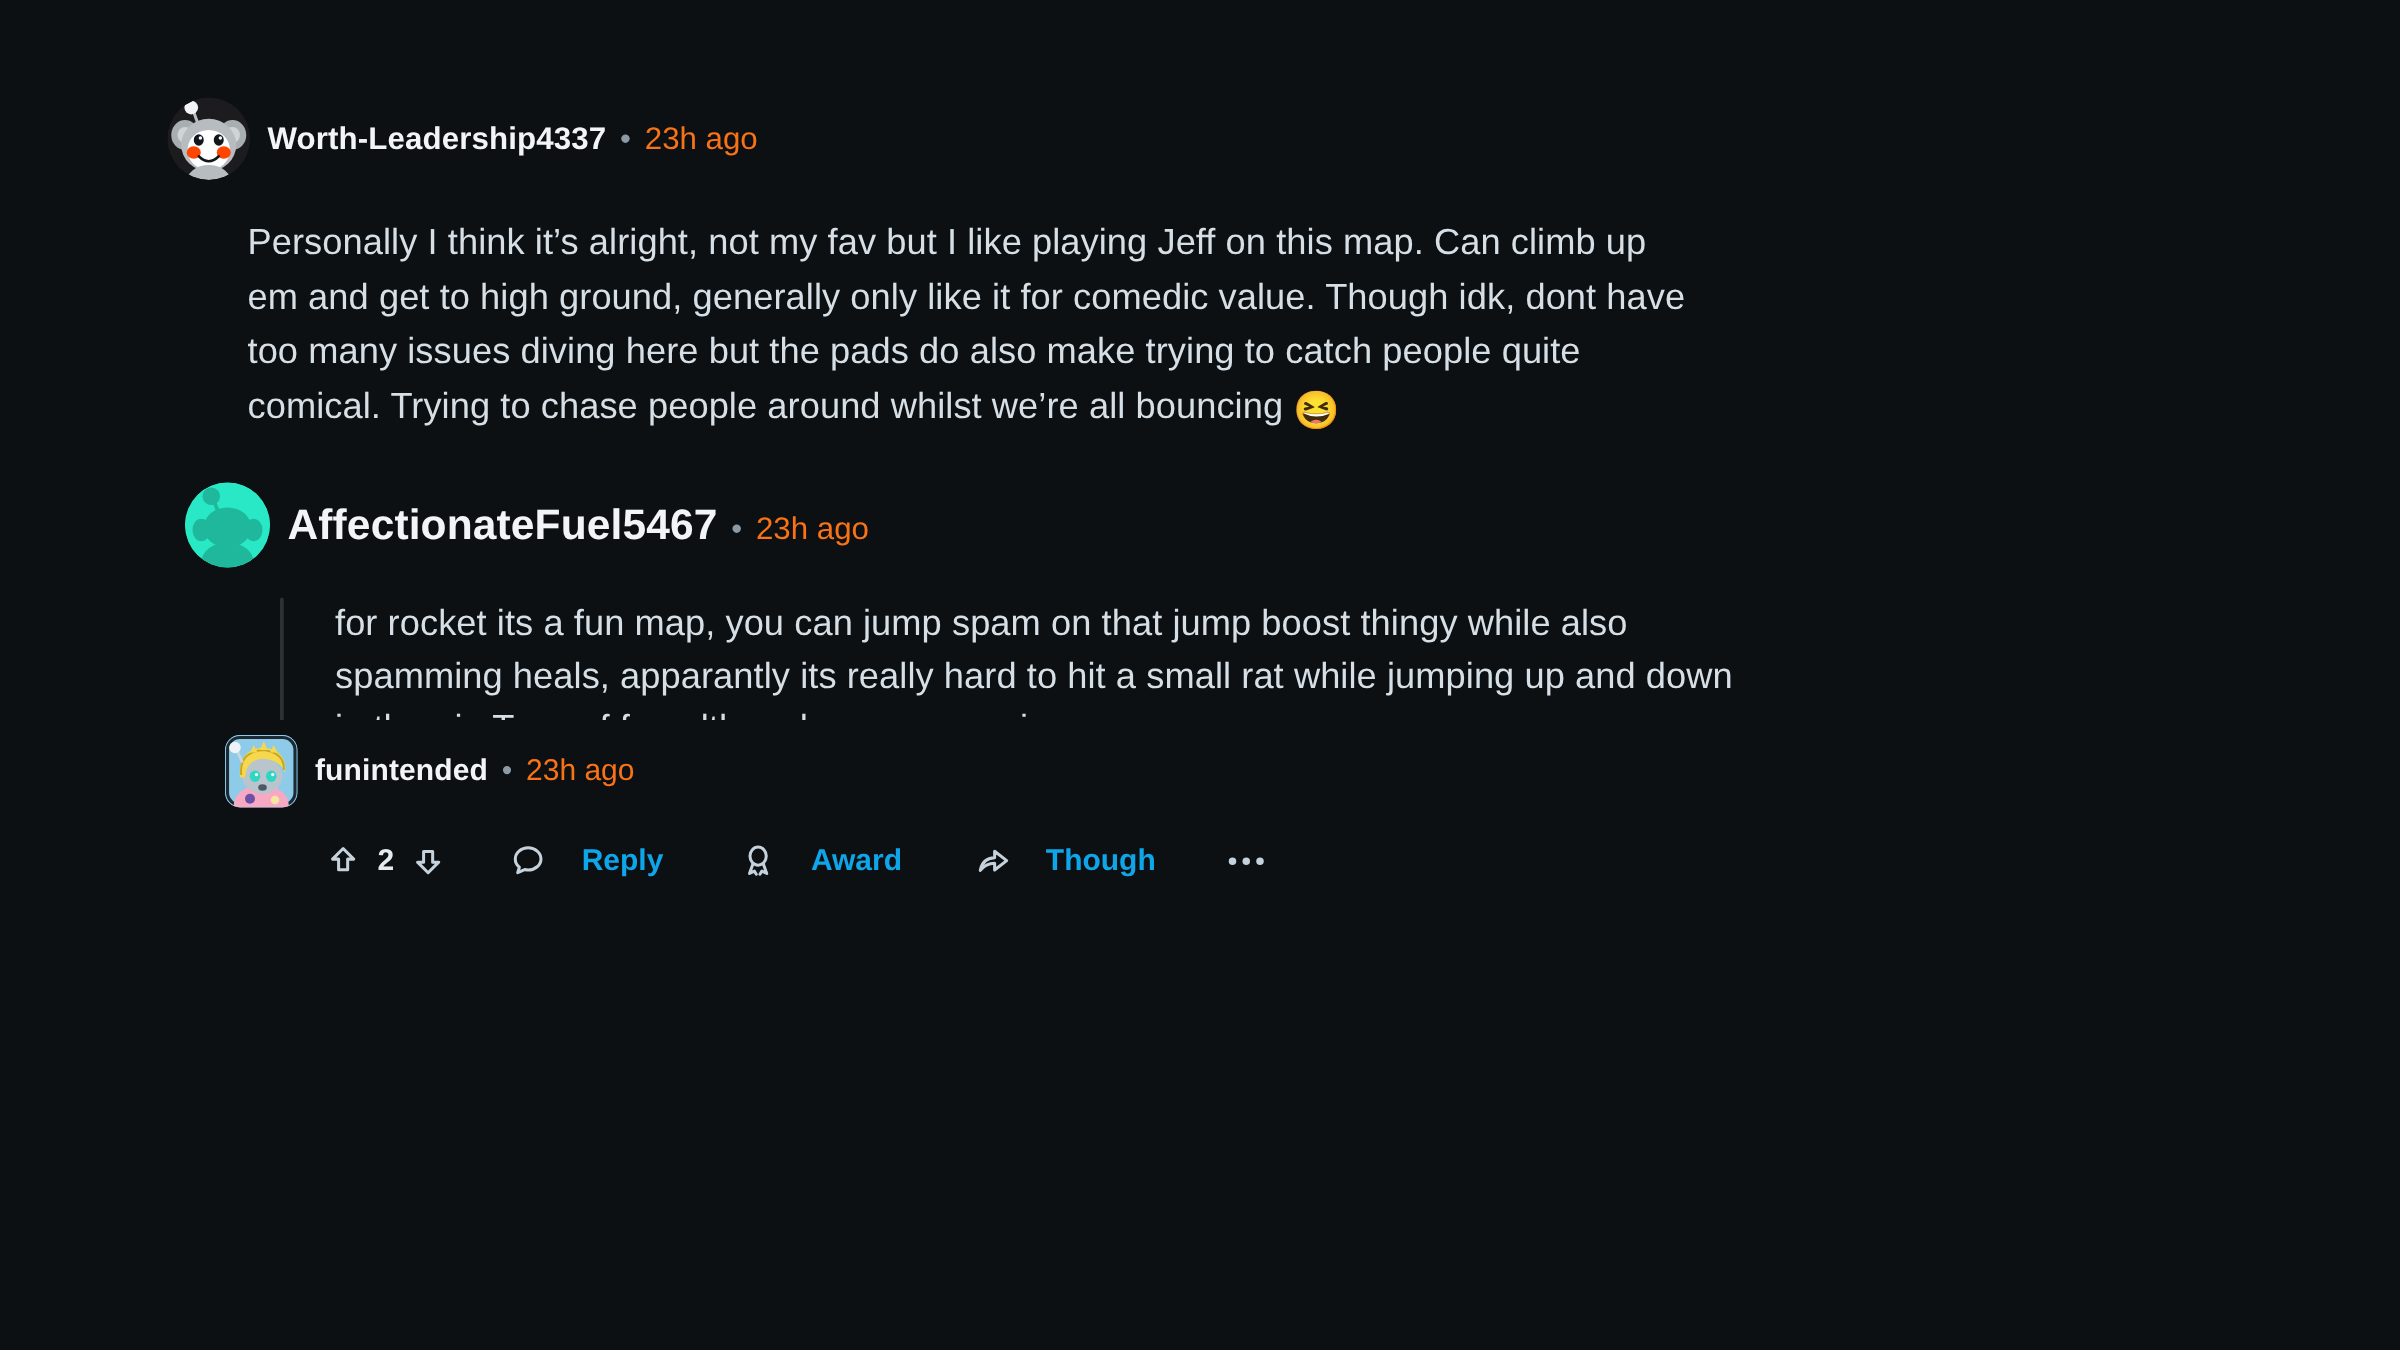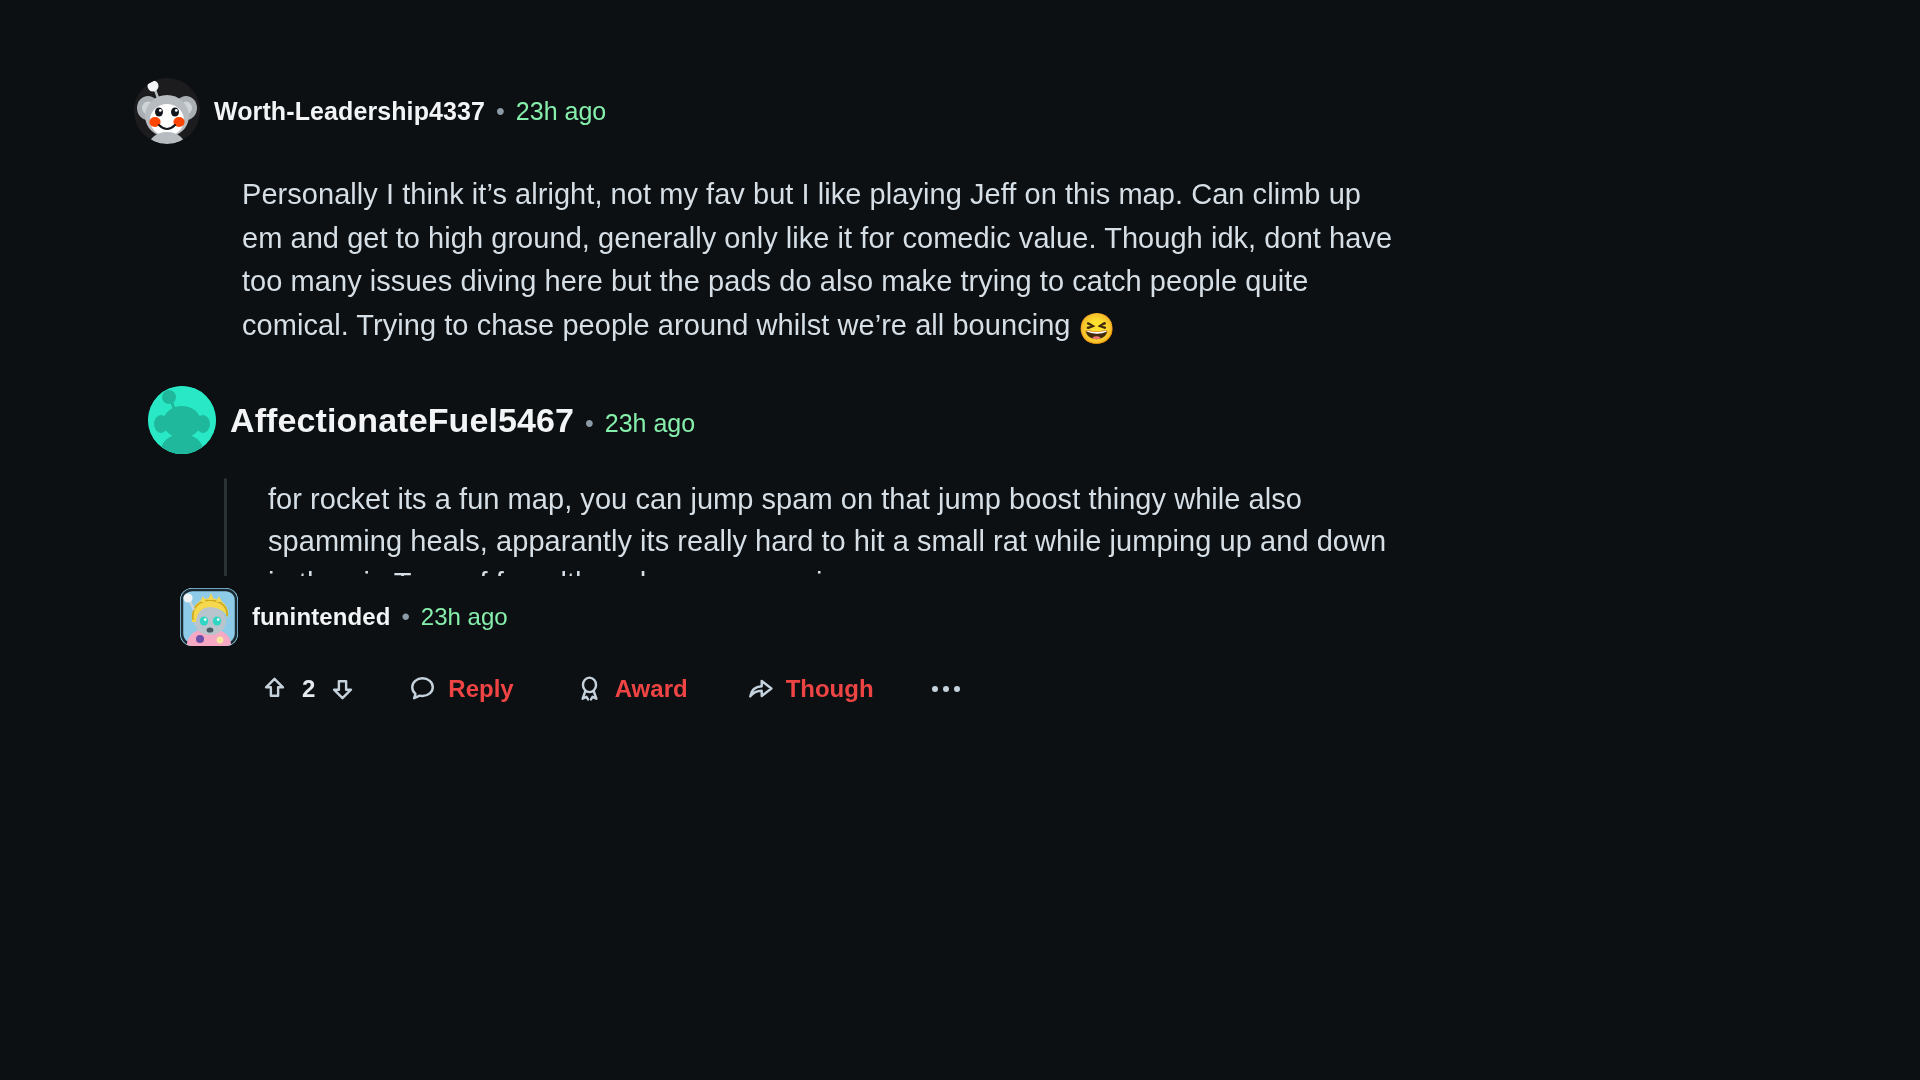--- a/index.html
+++ b/index.html
@@ -48,39 +48,39 @@
     color: #f2f4f5;
     font-weight: bold;
     letter-spacing: 0.1px;
   }
 
   .dot {
     color: #8b9aa5;
   }
 
   .timestamp {
-    color: #86efac;
+    color: #f97316;
   }
 
   .comment-body {
     color: #d6dfe6;
     letter-spacing: 0.05px;
   }
 
   
   #comment-1 { left: 134px; top: 78px; width: 1700px; }
   #comment-1 .avatar {
     width: 66px; height: 66px; border-radius: 50%;
     background: #1a1a1c;
   }
   #comment-1 .author-line { font-size: 25px; }
   #comment-1 .author { font-size: 25px; }
   #comment-1 .timestamp { font-size: 25px; }
   #comment-1 .comment-body {
-    margin-left: 108px;
+    margin-left: 64px;
     margin-top: 29px;
     font-size: 29px;
     line-height: 43.5px;
     width: 1160px;
   }
 
   
   #comment-2 { left: 148px; top: 386px; width: 1700px; }
   #comment-2 .avatar {
     width: 68px; height: 68px; border-radius: 50%;
@@ -134,22 +134,22 @@
     margin-left: 80px;
     margin-top: 28px;
     display: flex;
     align-items: center;
     gap: 0;
   }
 
   .action {
     display: flex;
     align-items: center;
-    gap: 11px;
-    color: #ef4444;
+    gap: 28px;
+    color: #0ea5e9;
     font-size: 24px;
     font-weight: bold;
     cursor: pointer;
     white-space: nowrap;
   }
 
   .vote-group {
     display: flex;
     align-items: center;
     gap: 13px;

